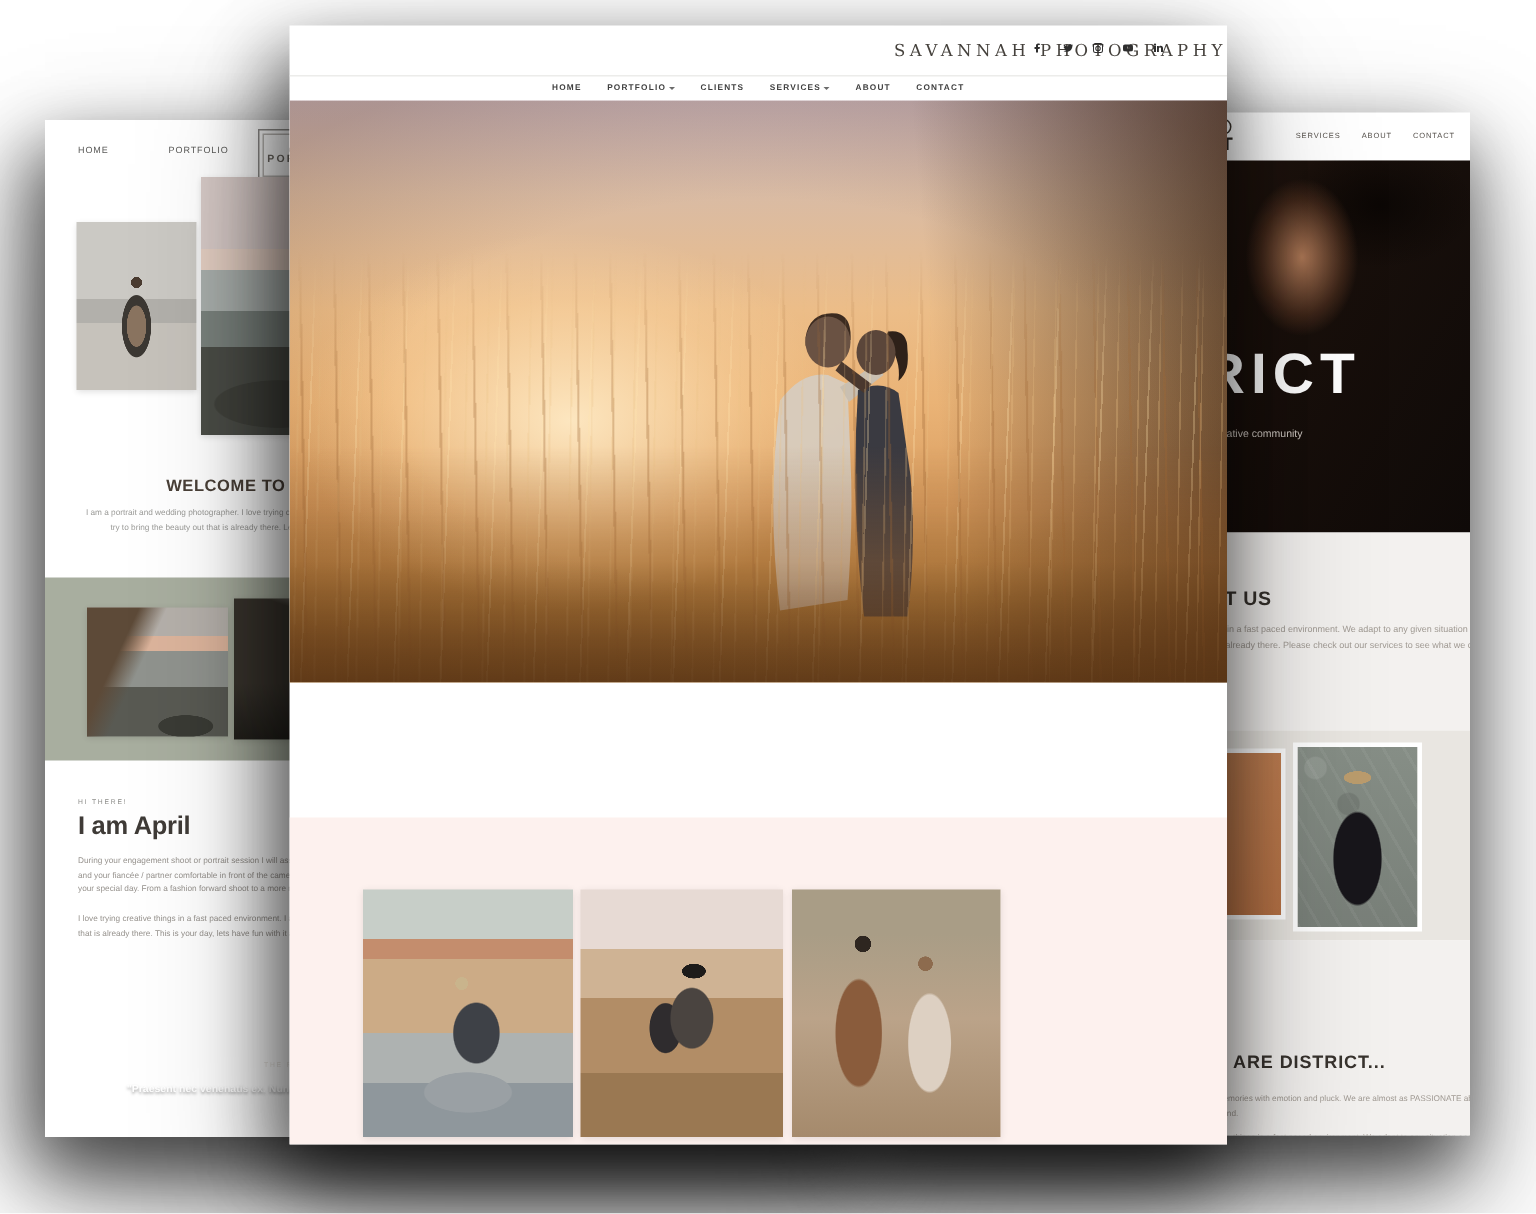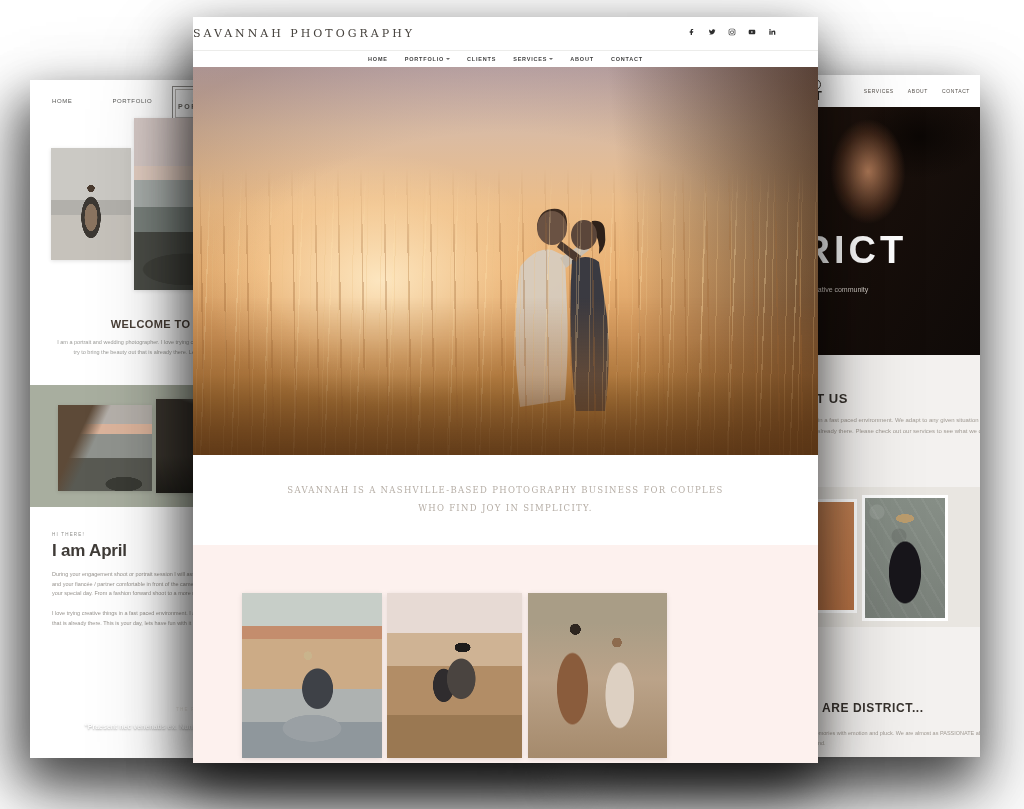--- a/index.html
+++ b/index.html
@@ -51,21 +51,21 @@
       radial-gradient(ellipse 10px 4px at 12% 78%, #55493d 0 60%, transparent 62%),
       radial-gradient(ellipse 14px 5px at 30% 88%, #4e4338 0 60%, transparent 62%),
       radial-gradient(ellipse 9px 4px at 55% 82%, #5a4e42 0 60%, transparent 62%),
       linear-gradient(180deg,#b3a89d 0 34%,#a append 0,#a79a8d 34% 55%,#968b80 55% 74%,#897e72 74% 100%);}
   .p-reviews-label{left:146px;top:9px;font-size:4.5px;letter-spacing:1.2px;color:#eae6e0;}
   .p-quote{left:45px;top:23px;width:380px;text-align:center;color:#fff;font-weight:bold;
            font-size:7px;line-height:1.8;text-shadow:0 1px 2px rgba(0,0,0,.35);}
 
   
   #card-savannah{left:193px;top:17px;width:625px;height:746px;z-index:3;}
-  .s-title{left:0;top:10px;width:100%;text-align:left;font-family:"DejaVu Serif",serif;
+  .s-title{left:0;top:10px;width:100%;text-align:right;font-family:"DejaVu Serif",serif;
            font-size:11px;letter-spacing:3px;color:#45413c;}
   .s-social{right:42px;top:11px;display:flex;gap:12px;align-items:center;}
   .s-social svg{width:8px;height:8px;fill:#2e2e2e;display:block;}
   .s-divider{left:0;top:33px;width:100%;height:0;border-top:1px solid #ececea;}
   .s-nav{left:0;top:33px;width:100%;height:17px;display:flex;justify-content:center;align-items:center;gap:17px;}
   .s-nav .item{display:flex;align-items:center;gap:2px;font-size:5.5px;font-weight:bold;
                letter-spacing:.8px;color:#3f3f3f;cursor:pointer;}
   .caret{width:0;height:0;border-left:2px solid transparent;border-right:2px solid transparent;
          border-top:2.5px solid #6b6b6b;display:inline-block;}
   .s-hero{left:0;top:50px;width:100%;height:388px;overflow:hidden;
@@ -275,24 +275,20 @@
         <path d="M80 63 Q98 52 105 46 L109 55 Q96 65 86 73 Z" fill="#c9bfb1"></path>
         <path d="M112 26 Q125 24 125 38 Q127 52 119 59 Q121 44 110 31 Z" fill="#2e2119"></path>
         <ellipse cx="104" cy="40" rx="13" ry="15" fill="#5b463a"></ellipse>
         <path d="M92 65 Q108 58 119 67 L127 122 Q131 172 125 216 L96 216 Q87 142 92 65 Z" fill="#3a3a41"></path>
         <path d="M96 67 Q84 58 77 52 L81 46 Q93 55 101 61 Z" fill="#4a382e"></path>
       </svg>
       <div class="abs s-grass"></div>
       <div class="abs vignette"></div>
 
     </div>
-    <div class="abs s-tagline">
-      <div>SAVANNAH IS A NASHVILLE-BASED PHOTOGRAPHY BUSINESS FOR COUPLES</div>
-      <div>WHO FIND JOY IN SIMPLICITY.</div>
-    </div>
     <div class="abs s-pink">
       <div class="abs g-photo g1"></div>
       <div class="abs g-photo g2"></div>
       <div class="abs g-photo g3"></div>
     </div>
   </div>
 
 </div>
 
 </body></html>

